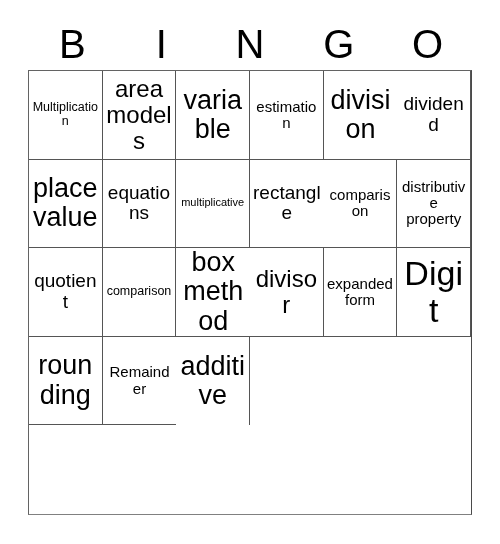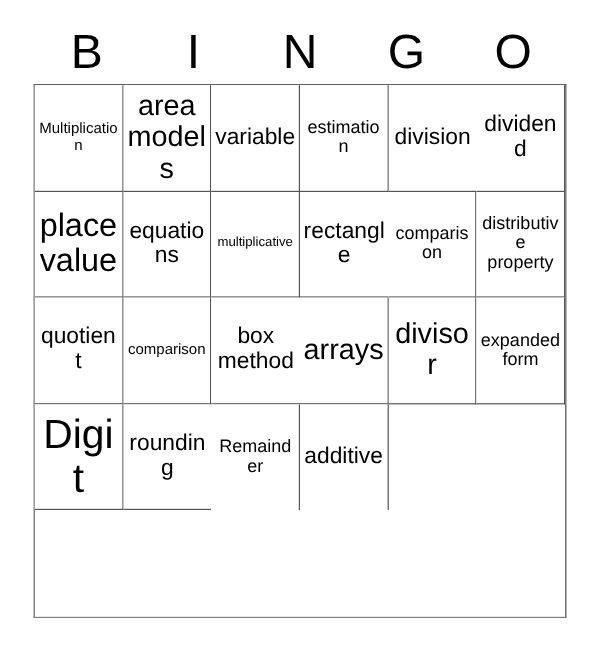--- a/index.html
+++ b/index.html
@@ -87,21 +87,21 @@
     line-height: 1.08;
     color: #000000;
     word-break: break-word;
   }
 
   
   .fs-xs   { font-size: 11px; }
   .fs-sm   { font-size: 12.5px; }
   .fs-md   { font-size: 15px; }
   .fs-lg   { font-size: 19px; }
-  .fs-xl   { font-size: 19px; }
+  .fs-xl   { font-size: 27px; }
   .fs-2xl  { font-size: 24px; }
   .fs-3xl  { font-size: 27px; }
   .fs-4xl  { font-size: 29px; }
   .fs-5xl  { font-size: 34px; }
 </style>
 </head>
 <body>
 
 <div id="card">
 
@@ -156,23 +156,20 @@
         <span class="cell-text fs-lg">quotient</span>
       </div>
 
     <div class="cell">
         <span class="cell-text fs-sm">comparison</span>
       </div>
     <div class="cell">
         <span class="cell-text fs-xl">box method</span>
       </div>
     <div class="cell">
-        <span class="cell-text fs-2xl">arrays</span>
-      </div>
-    <div class="cell">
         <span class="cell-text fs-2xl">divisor</span>
       </div>
 
     <div class="cell">
         <span class="cell-text fs-md">expanded form</span>
       </div>
     <div class="cell">
         <span class="cell-text fs-5xl">Digit</span>
       </div>
     <div class="cell">

